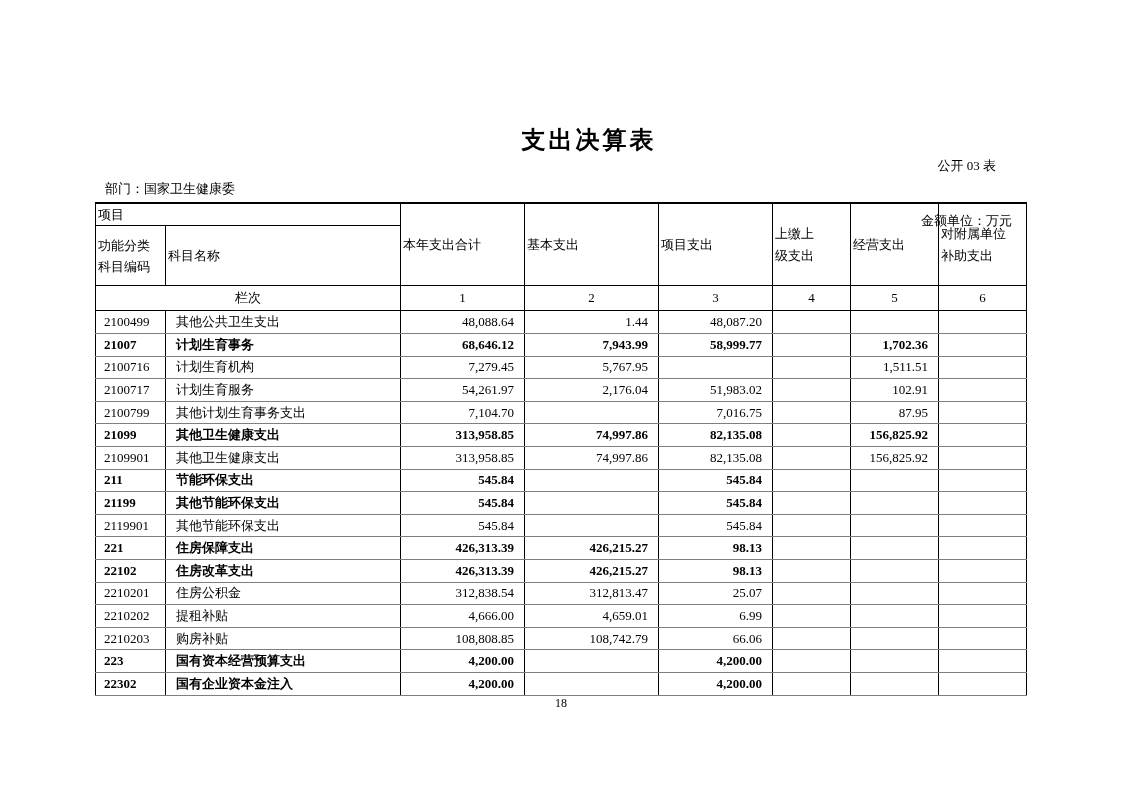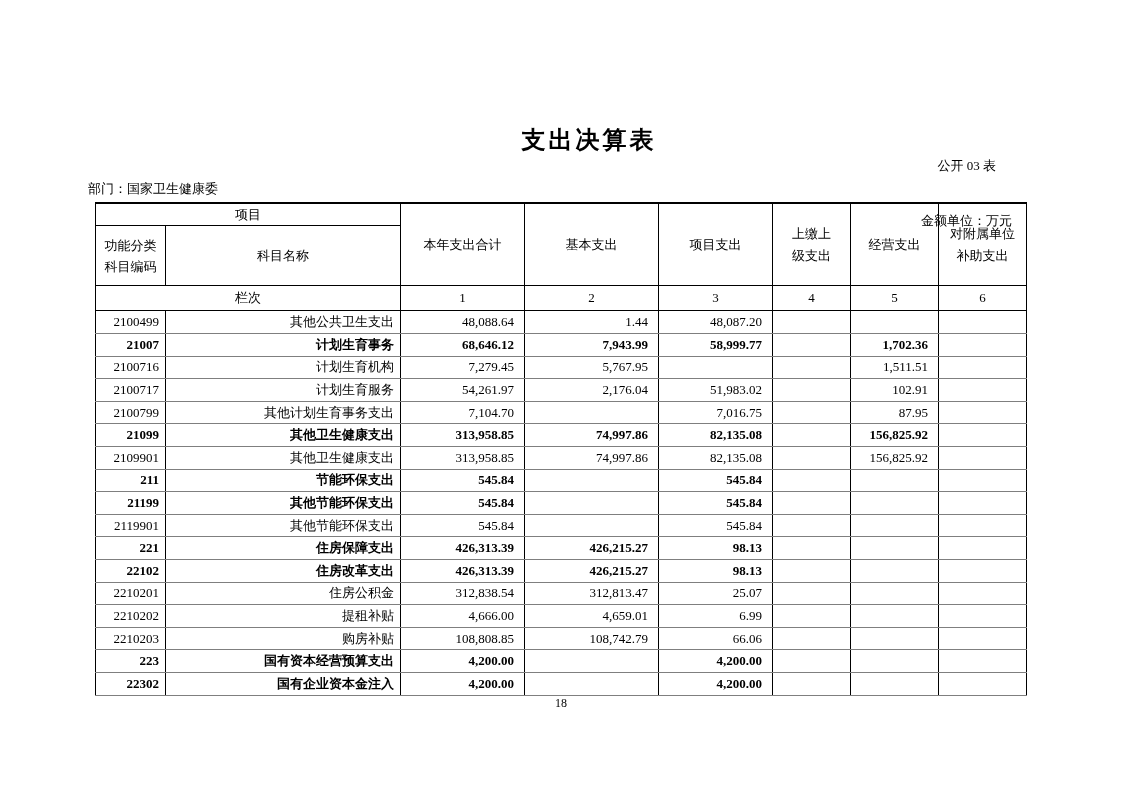--- a/index.html
+++ b/index.html
@@ -21,40 +21,40 @@
     position:absolute;top:124px;left:0;width:100%;
     text-align:center;text-indent:56px;
     font-family:"Liberation Sans","DejaVu Sans",sans-serif;
     font-size:24px;font-weight:bold;letter-spacing:3px;
   }
   .table-code-label{
     position:absolute;top:157px;right:126px;
     font-size:13px;
   }
   .dept-label{
-    position:absolute;top:180px;left:88px;
+    position:absolute;top:180px;left:105px;
     font-size:13px;
   }
   .unit-label{
     position:absolute;top:180px;right:110px;
     font-size:13px;
     margin-top:32px;
   }
   table.report{
     position:absolute;top:202px;left:95px;
     width:931px;
     border-collapse:collapse;table-layout:fixed;
     font-size:13px;
     border:1px solid var(--grid-strong,#000);
     border-top:2px solid var(--grid-strong,#000);
   }
   table.report th{
     border:1px solid var(--grid-strong,#000);
     font-weight:normal;
-    text-align:center;vertical-align:middle;
+    text-align:left;vertical-align:middle;
     white-space:pre-line;
     line-height:1.65;
     padding:0 2px;
   }
   tr.header-top{height:21px;}
   tr.header-main{height:60px;}
   tr.header-lanci{height:25px;margin-top:28px;}
   tr.header-lanci td{
     border:1px solid var(--grid-strong,#000);
     text-align:center;vertical-align:middle;
@@ -65,22 +65,22 @@
     border-right:1px solid var(--grid-strong,#000);
     border-top:1px solid var(--grid-light,#7f7f7f);
     border-bottom:1px solid var(--grid-light,#7f7f7f);
     height:21.6px;
     padding:0 6px;
     vertical-align:middle;
     white-space:nowrap;
     overflow:hidden;
   }
   table.report tbody td.num{text-align:right;padding-right:10px;}
-  table.report tbody td.code{text-align:right;padding-left:8px;}
-  table.report tbody td.name{text-align:right;padding-left:10px;}
+  table.report tbody td.code{text-align:left;padding-left:8px;}
+  table.report tbody td.name{text-align:left;padding-left:10px;}
   tr.bold-row td{
     font-weight:bold;
     border-top:2px solid var(--grid-strong,#000);
     border-bottom:2px solid var(--grid-strong,#000);
   }
   .page-number{
     position:absolute;top:696px;left:0;width:100%;
     text-align:center;font-size:12px;
   }
 </style>

